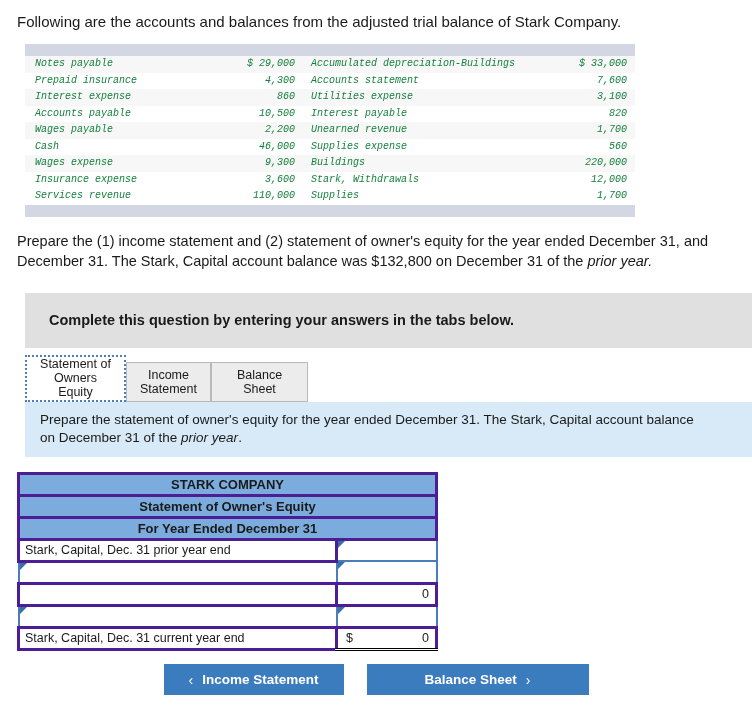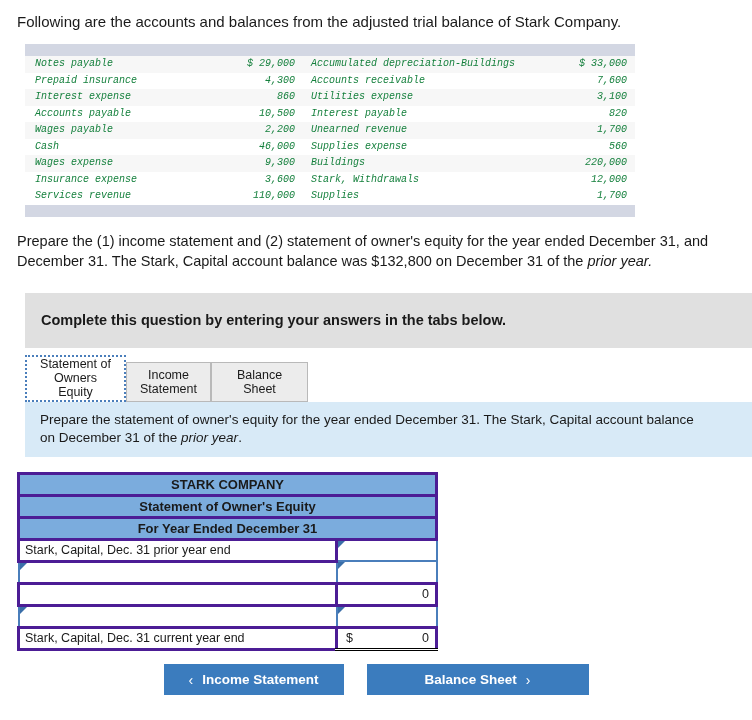--- a/index.html
+++ b/index.html
@@ -72,21 +72,21 @@
     margin: 22px 0 0 25px;
     width: 727px;
     height: 55px;
     background: #e0e0e0;
     display: flex;
     align-items: center;
   }
   .banner-text {
     font-size: 14.5px;
     font-weight: bold;
-    padding-left: 16px;
+    padding-left: 24px;
   }
 
   
   .tabs {
     margin: 7px 0 0 25px;
     display: flex;
     align-items: flex-end;
     height: 47px;
   }
   .tab {
@@ -234,21 +234,21 @@
     <tbody id="tb-body">
         <tr class="odd">
           <td class="c-name1">Notes payable</td>
           <td class="c-val1">$ 29,000</td>
           <td class="c-name2">Accumulated depreciation-Buildings</td>
           <td class="c-val2">$ 33,000</td>
         </tr>
         <tr class="even">
           <td class="c-name1">Prepaid insurance</td>
           <td class="c-val1">4,300</td>
-          <td class="c-name2">Accounts receivable</td>
+          <td class="c-name2">Accounts statement</td>
           <td class="c-val2">7,600</td>
         </tr>
         <tr class="odd">
           <td class="c-name1">Interest expense</td>
           <td class="c-val1">860</td>
           <td class="c-name2">Utilities expense</td>
           <td class="c-val2">3,100</td>
         </tr>
         <tr class="even">
           <td class="c-name1">Accounts payable</td>

